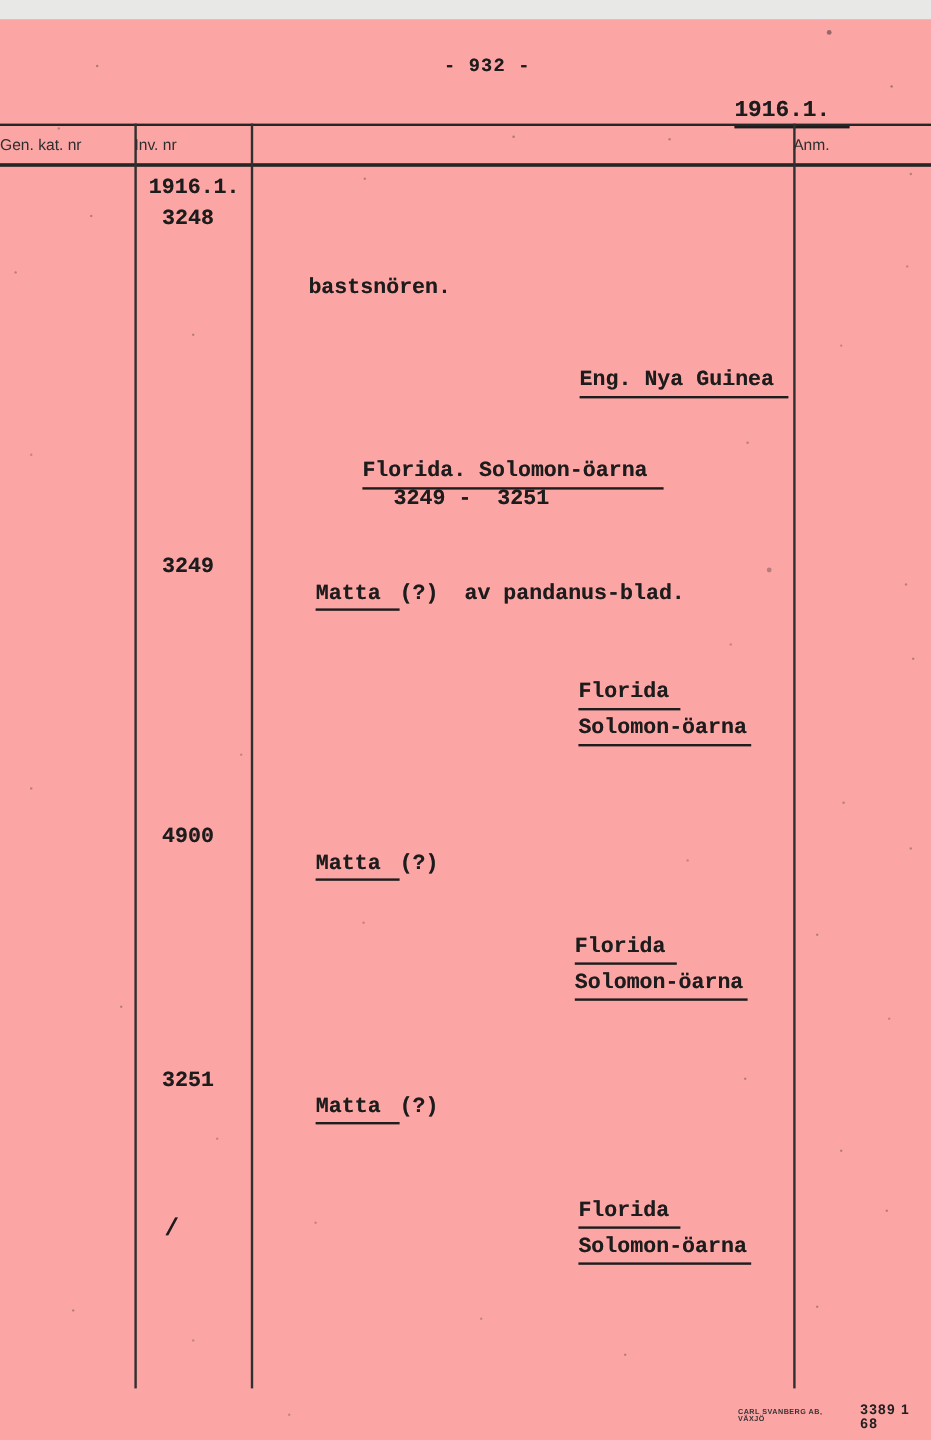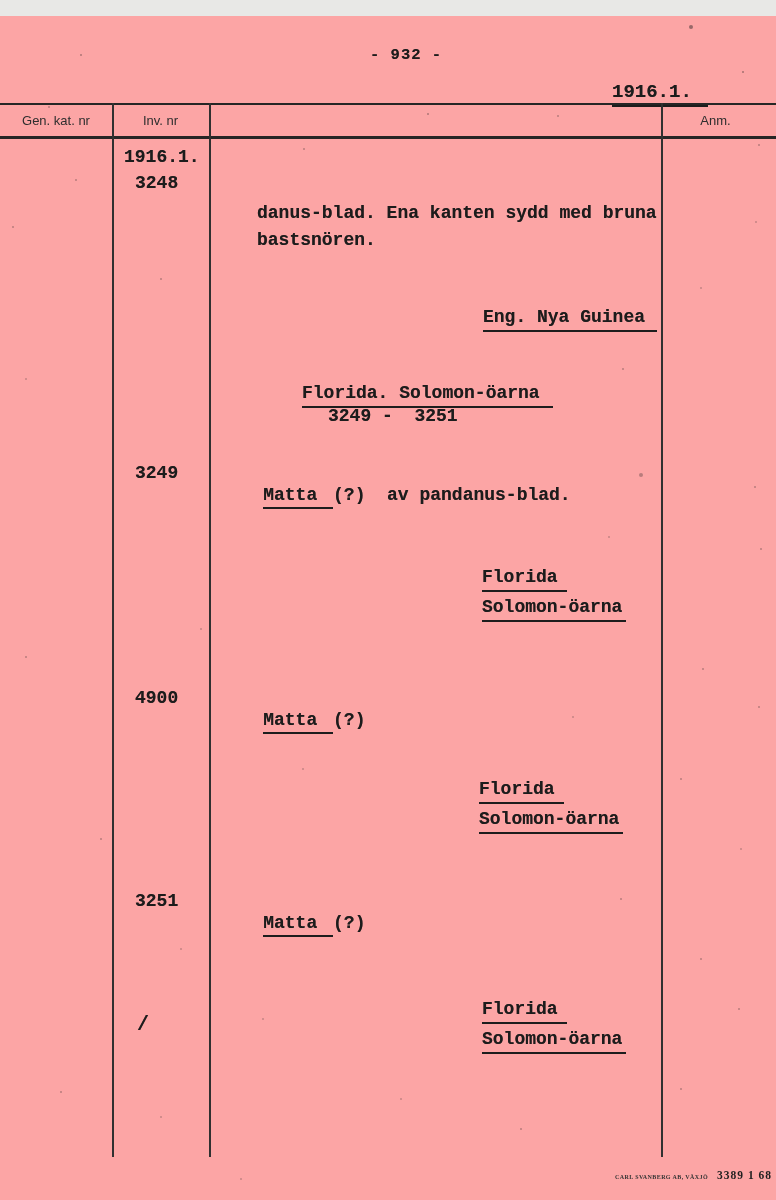--- a/index.html
+++ b/index.html
@@ -24,21 +24,21 @@
   
   .sans{
     font-family:"Liberation Sans","DejaVu Sans",sans-serif;
     font-weight:400;
     font-size:13px;
     color:#2e2e2e;
   }
   .u{border-bottom:2px solid #1d1d1d;padding-bottom:2px;}
   .hline{background:#262626;}
   .vline{background:#303030;width:2px;}
-  .center{text-align:center;}
+  .center{text-align:left;}
   
   .noise{
     width:2px;height:2px;border-radius:50%;
     background:transparent;
     box-shadow:
       690px 10px 0 1px rgba(30,30,30,.45),
       80px 38px 0 0 rgba(30,30,30,.35),
       742px 55px 0 0 rgba(30,30,30,.4),
       48px 90px 0 0 rgba(30,30,30,.3),
       427px 97px 0 0 rgba(30,30,30,.35),
@@ -73,22 +73,21 @@
       60px 1075px 0 0 rgba(30,30,30,.3),
       400px 1082px 0 0 rgba(30,30,30,.25),
       680px 1072px 0 0 rgba(30,30,30,.3),
       160px 1100px 0 0 rgba(30,30,30,.25),
       520px 1112px 0 0 rgba(30,30,30,.3),
       240px 1162px 0 0 rgba(30,30,30,.25),
       700px 1186px 0 0 rgba(30,30,30,.3);
   }
   .footer{
     display:flex;align-items:baseline;gap:9px;
-    font-family:Liberation Serif, serif;
-    text-align:right;
+    font-family:Liberation Sans, sans-serif;
   }
   .footer .printer{font-size:6px;letter-spacing:.4px;color:#333;font-weight:700;}
   .footer .code{font-size:11.5px;color:#1f1f1f;font-weight:700;letter-spacing:1px;}
 </style>
 </head>
 <body>
 
 <div class="page">
 
   <div class="abs noise" style="left:0;top:0;"></div>
@@ -103,21 +102,20 @@
   <div class="abs vline" style="left:209px;top:87px;height:1054px;"></div>
   <div class="abs vline" style="left:661px;top:87px;height:1054px;"></div>
 
   <div class="abs sans center" style="left:0;top:97px;width:112px;">Gen. kat. nr</div>
   <div class="abs sans center" style="left:112px;top:97px;width:97px;">Inv. nr</div>
   <div class="abs sans center" style="left:661px;top:97px;width:109px;">Anm.</div>
 
   <div class="abs tw" style="left:124px;top:132px;">1916.1.</div>
 
   <div class="abs tw" style="left:135px;top:158px;">3248</div>
-  <div class="abs tw" style="left:257px;top:188px;">danus-blad. Ena kanten sydd med bruna</div>
   <div class="abs tw" style="left:257px;top:215px;">bastsnören.</div>
   <div class="abs tw u" style="left:483px;top:292px;padding-right:12px;">Eng. Nya Guinea</div>
 
   <div class="abs tw u" style="left:302px;top:368px;padding-right:13px;">Florida. Solomon-öarna</div>
   <div class="abs tw" style="left:328px;top:391px;">3249 -  3251</div>
 
   <div class="abs tw" style="left:135px;top:448px;">3249</div>
   <div class="abs tw" style="left:220px;top:450px;">
     <span class="u" style="padding-right:5px;">Matta </span><span>(?)  av pandanus-blad.</span>
   </div>

